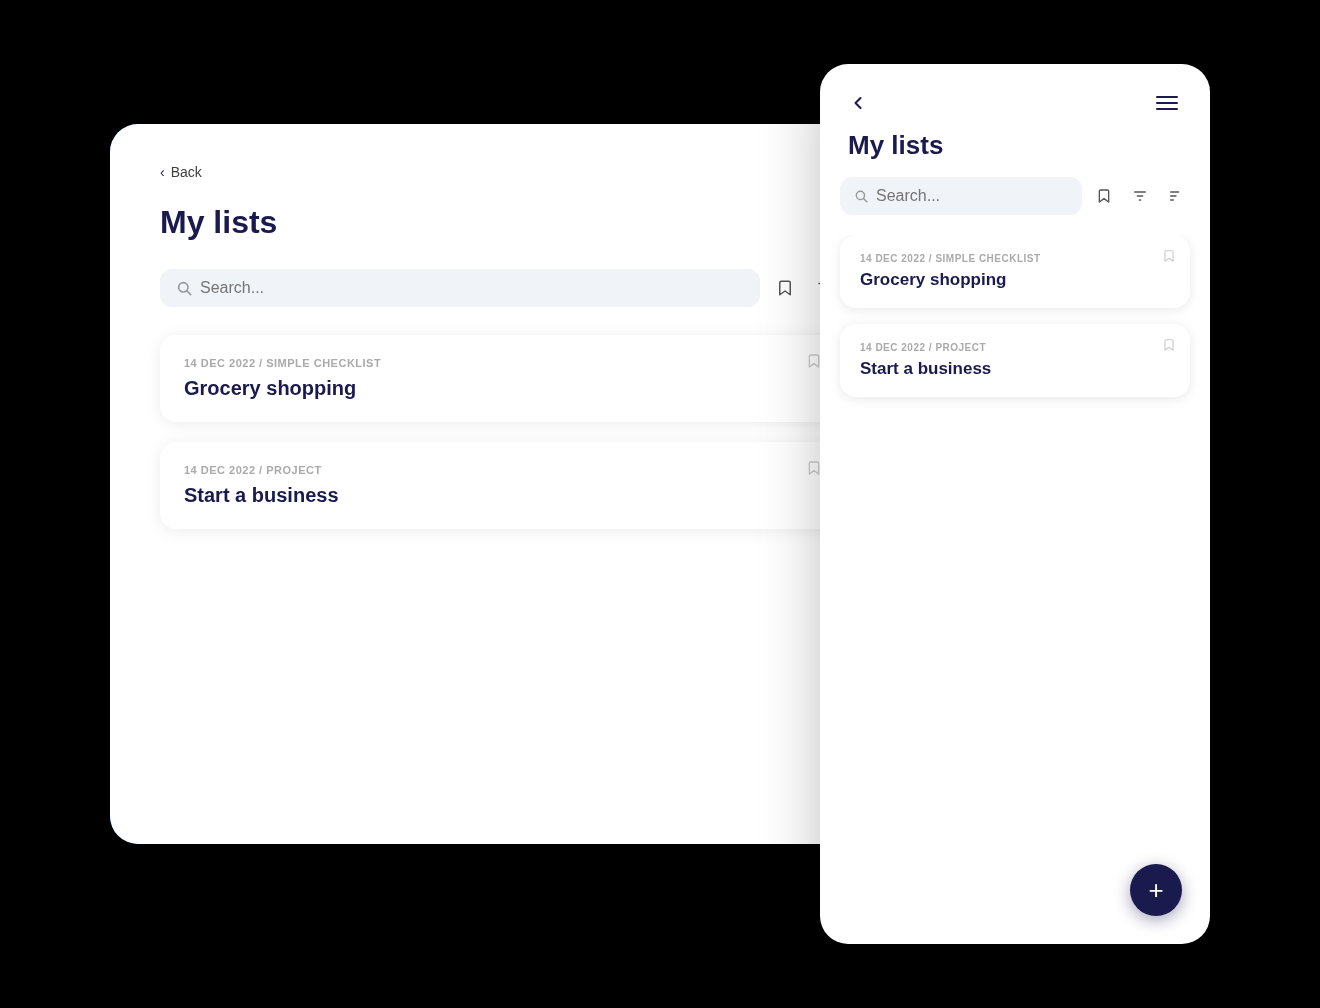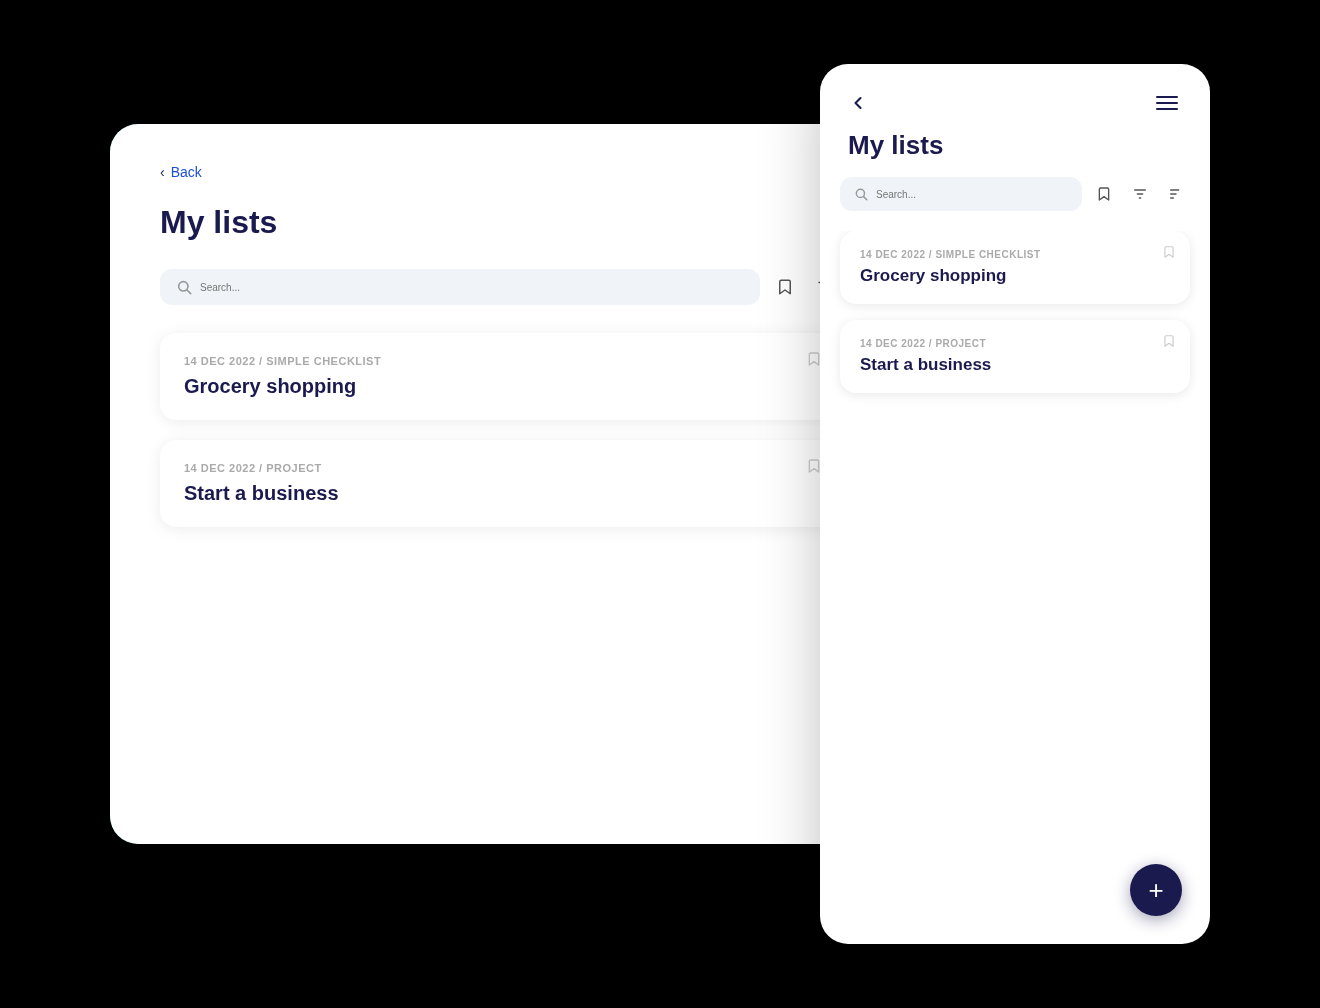--- a/index.html
+++ b/index.html
@@ -56,21 +56,21 @@
       margin-bottom: 24px;
       cursor: pointer;
     }
 
     .back-chevron {
       color: #1a1a4e;
       font-size: 14px;
     }
 
     .back-label {
-      color: #1d4ed8;
+      color: #404040;
       font-size: 14px;
       font-weight: 500;
     }
 
     .card-title {
       font-size: 32px;
       font-weight: 700;
       color: #1a1a4e;
       margin-bottom: 28px;
     }
@@ -94,21 +94,21 @@
 
     .search-icon-svg {
       color: #888;
       font-size: 15px;
     }
 
     .search-input {
       background: none;
       border: none;
       outline: none;
-      font-size: 10px;
+      font-size: 16px;
       color: #c2410c;
       width: 100%;
     }
 
     .icon-btn {
       background: none;
       border: none;
       cursor: pointer;
       padding: 6px;
       color: #555;

